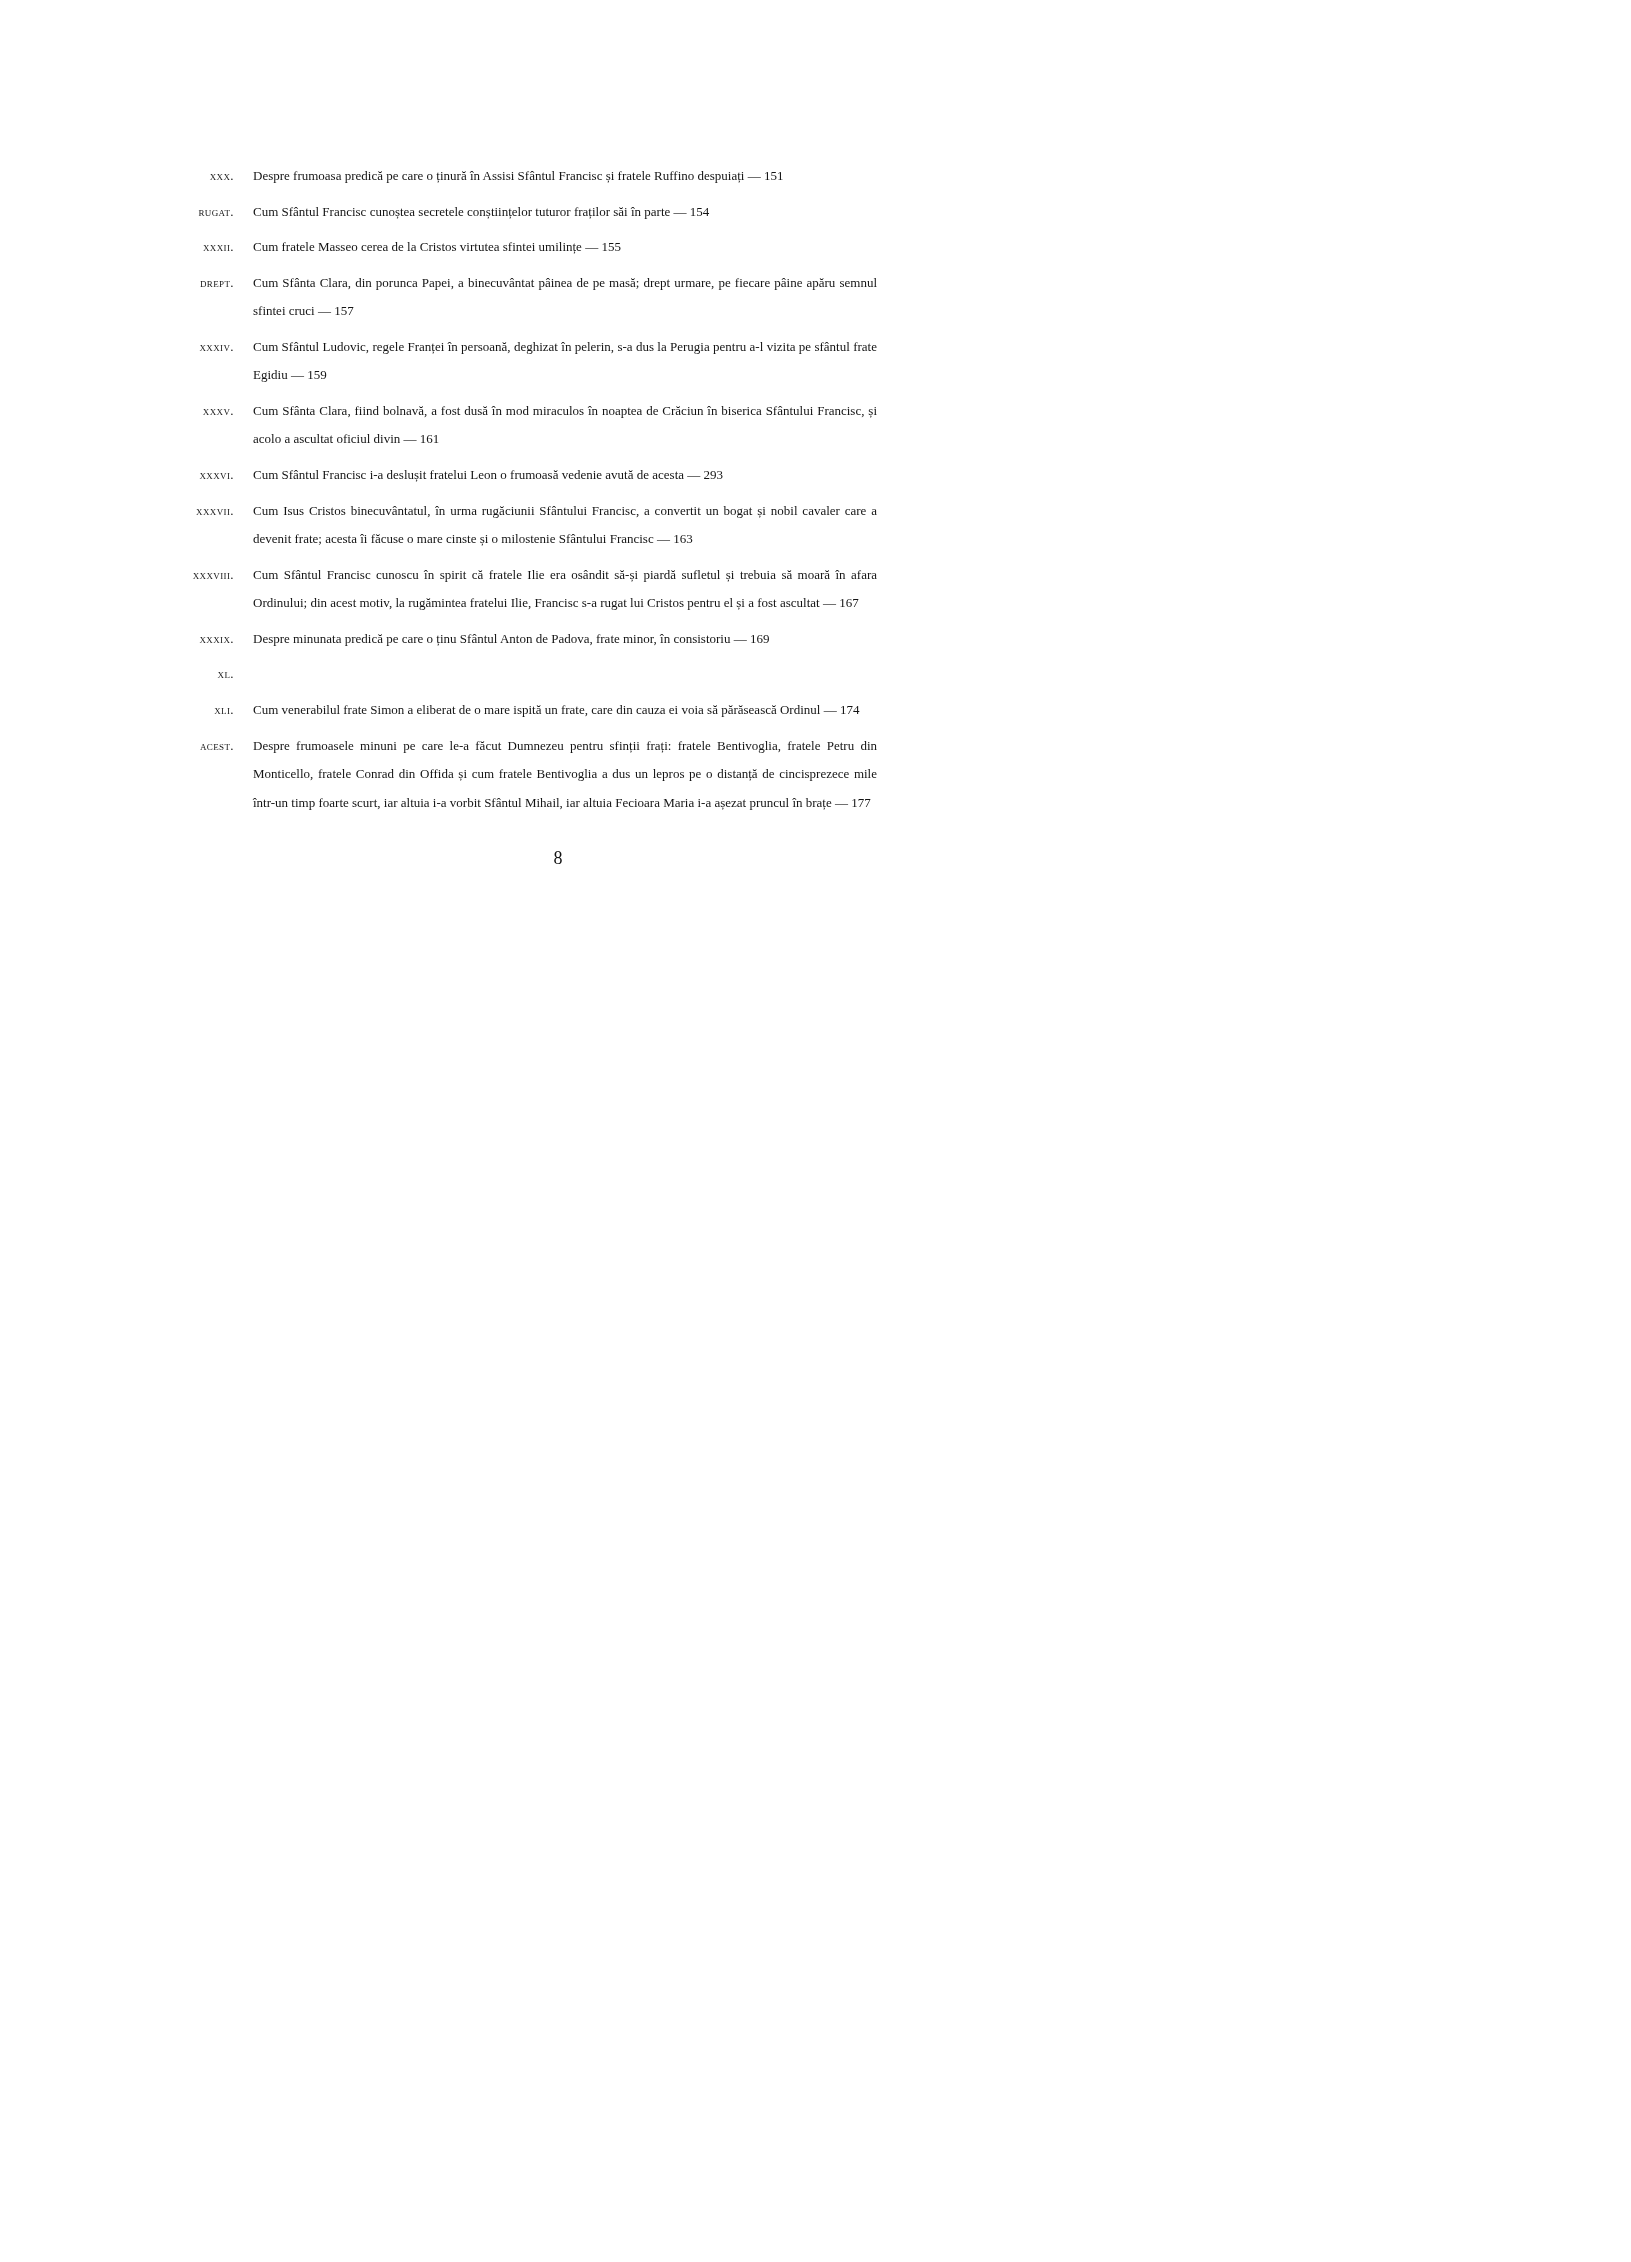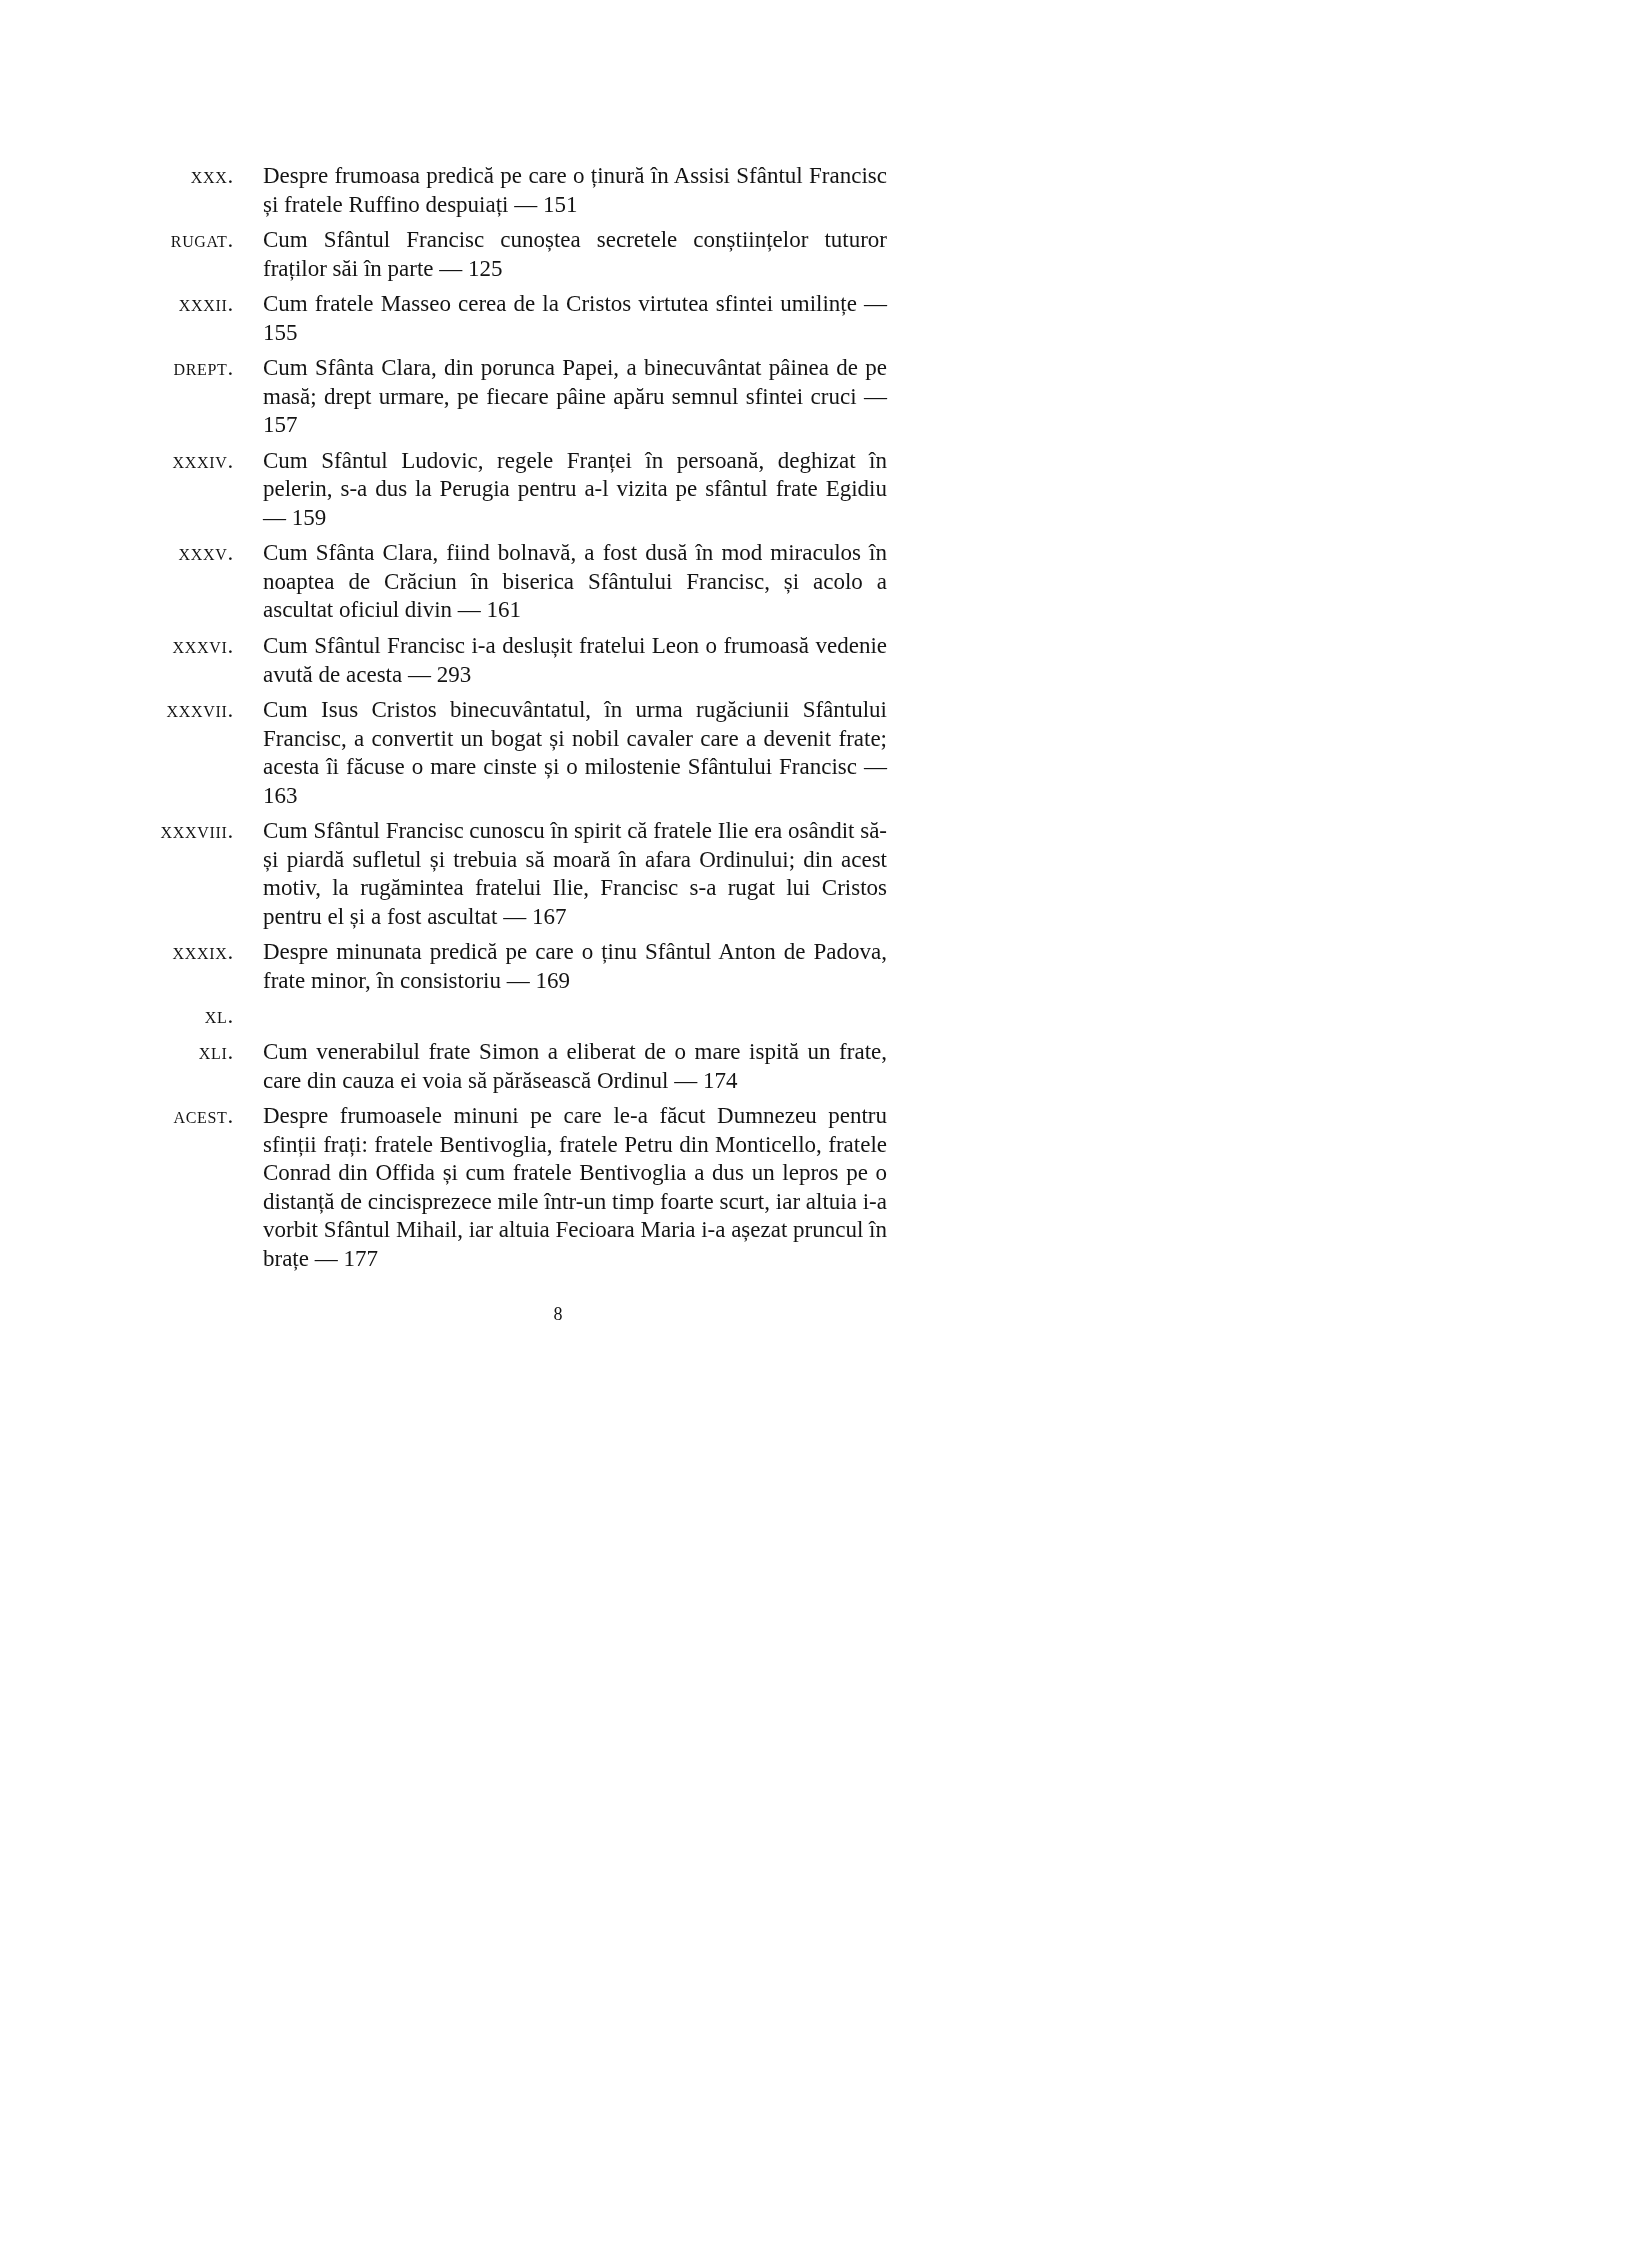--- a/index.html
+++ b/index.html
@@ -20,23 +20,23 @@
   .toc-wrap {
     position: absolute;
     left: 141px;
     top: 162px;
     width: 738px;
   }
   ol.toc { list-style: none; }
   .entry {
     display: grid;
     grid-template-columns: 93px 624px;
-    column-gap: 29px;
+    column-gap: 19px;
     margin-bottom: 7.1px;
-    font-size: 23px;
+    font-size: 13px;
     line-height: 28.5px;
   }
   .num {
     text-align: right;
     font-variant: small-caps;
     letter-spacing: 0.03em;
     white-space: nowrap;
   }
   .body {
     text-align: justify;
@@ -59,21 +59,21 @@
 <div class="page">
   <div class="toc-wrap">
     <ol class="toc" id="toc">
   <li class="entry">
     <span class="num">xxx.</span>
     <span class="body"><span class="txt">Despre frumoasa predică pe care o ținură în Assisi Sfântul Francisc și fratele Ruffino despuiați</span><span class="sep"> — </span><span class="pg">151</span></span>
   </li>
 
   <li class="entry">
     <span class="num">rugat.</span>
-    <span class="body"><span class="txt">Cum Sfântul Francisc cunoștea secretele conștiințelor tuturor fraților săi în parte</span><span class="sep"> — </span><span class="pg">125</span></span>
+    <span class="body"><span class="txt">Cum Sfântul Francisc cunoștea secretele conștiințelor tuturor fraților săi în parte</span><span class="sep"> — </span><span class="pg">154</span></span>
   </li>
 
   <li class="entry">
     <span class="num">xxxii.</span>
     <span class="body"><span class="txt">Cum fratele Masseo cerea de la Cristos virtutea sfintei umilințe</span><span class="sep"> — </span><span class="pg">155</span></span>
   </li>
 
   <li class="entry">
     <span class="num">drept.</span>
     <span class="body"><span class="txt">Cum Sfânta Clara, din porunca Papei, a binecuvântat pâinea de pe masă; drept urmare, pe fiecare pâine apăru semnul sfintei cruci</span><span class="sep"> — </span><span class="pg">157</span></span>

